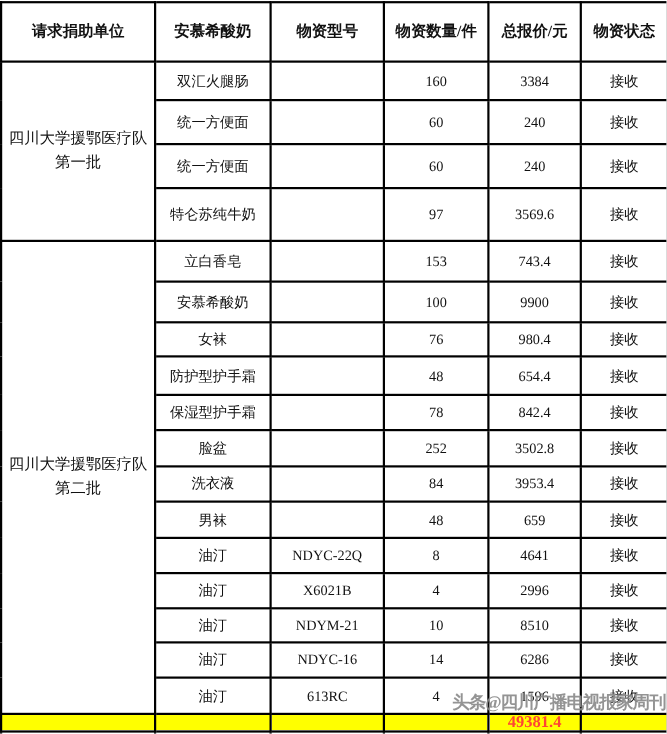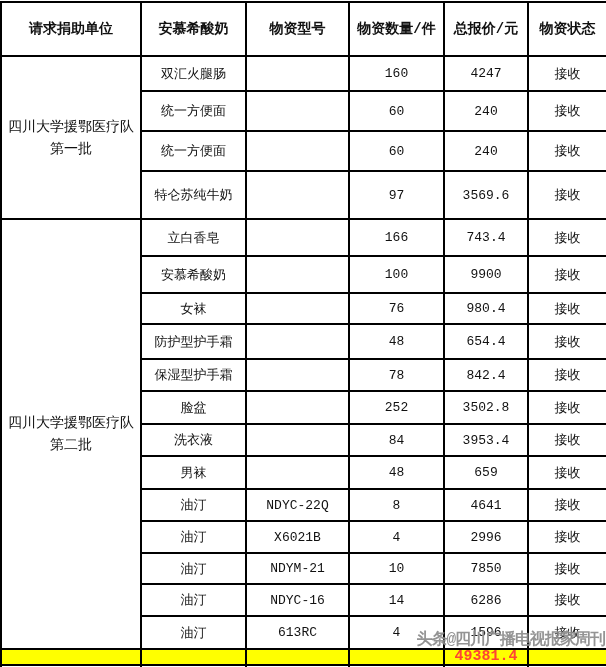--- a/index.html
+++ b/index.html
@@ -6,21 +6,21 @@
     margin: 0;
     padding: 0;
     background: #ffffff;
   }
   .page {
     position: relative;
     width: 606px;
     height: 667px;
     overflow: hidden;
     background: #ffffff;
-    font-family: Liberation Mono, monospace;
+    font-family: Liberation Serif, serif;
   }
   table.donation-table {
     border-collapse: collapse;
     table-layout: fixed;
     width: 604px;
     margin-top: 1px;
   }
   .donation-table th,
   .donation-table td {
     border: 2px solid #000000;
@@ -95,21 +95,21 @@
         <th>物资状态</th>
       </tr>
     </thead>
     <tbody id="table-body">
         <tr style="height: 35px;">
           <td rowspan="4" class="unit-cell">四川大学援鄂医疗队
 第一批</td>
           <td>双汇火腿肠</td>
           <td></td>
           <td>160</td>
-          <td>4247</td>
+          <td>3384</td>
           <td>接收</td>
         </tr>
         <tr style="height: 40px;">
           <td>统一方便面</td>
           <td></td>
           <td>60</td>
           <td>240</td>
           <td>接收</td>
         </tr>
         <tr style="height: 40px;">
@@ -124,21 +124,21 @@
           <td></td>
           <td>97</td>
           <td>3569.6</td>
           <td>接收</td>
         </tr>
         <tr style="height: 37px;">
           <td rowspan="13" class="unit-cell">四川大学援鄂医疗队
 第二批</td>
           <td>立白香皂</td>
           <td></td>
-          <td>166</td>
+          <td>153</td>
           <td>743.4</td>
           <td>接收</td>
         </tr>
         <tr style="height: 37px;">
           <td>安慕希酸奶</td>
           <td></td>
           <td>100</td>
           <td>9900</td>
           <td>接收</td>
         </tr>
@@ -195,21 +195,21 @@
           <td>油汀</td>
           <td>X6021B</td>
           <td>4</td>
           <td>2996</td>
           <td>接收</td>
         </tr>
         <tr style="height: 31px;">
           <td>油汀</td>
           <td>NDYM-21</td>
           <td>10</td>
-          <td>7850</td>
+          <td>8510</td>
           <td>接收</td>
         </tr>
         <tr style="height: 32px;">
           <td>油汀</td>
           <td>NDYC-16</td>
           <td>14</td>
           <td>6286</td>
           <td>接收</td>
         </tr>
         <tr style="height: 33px;">

